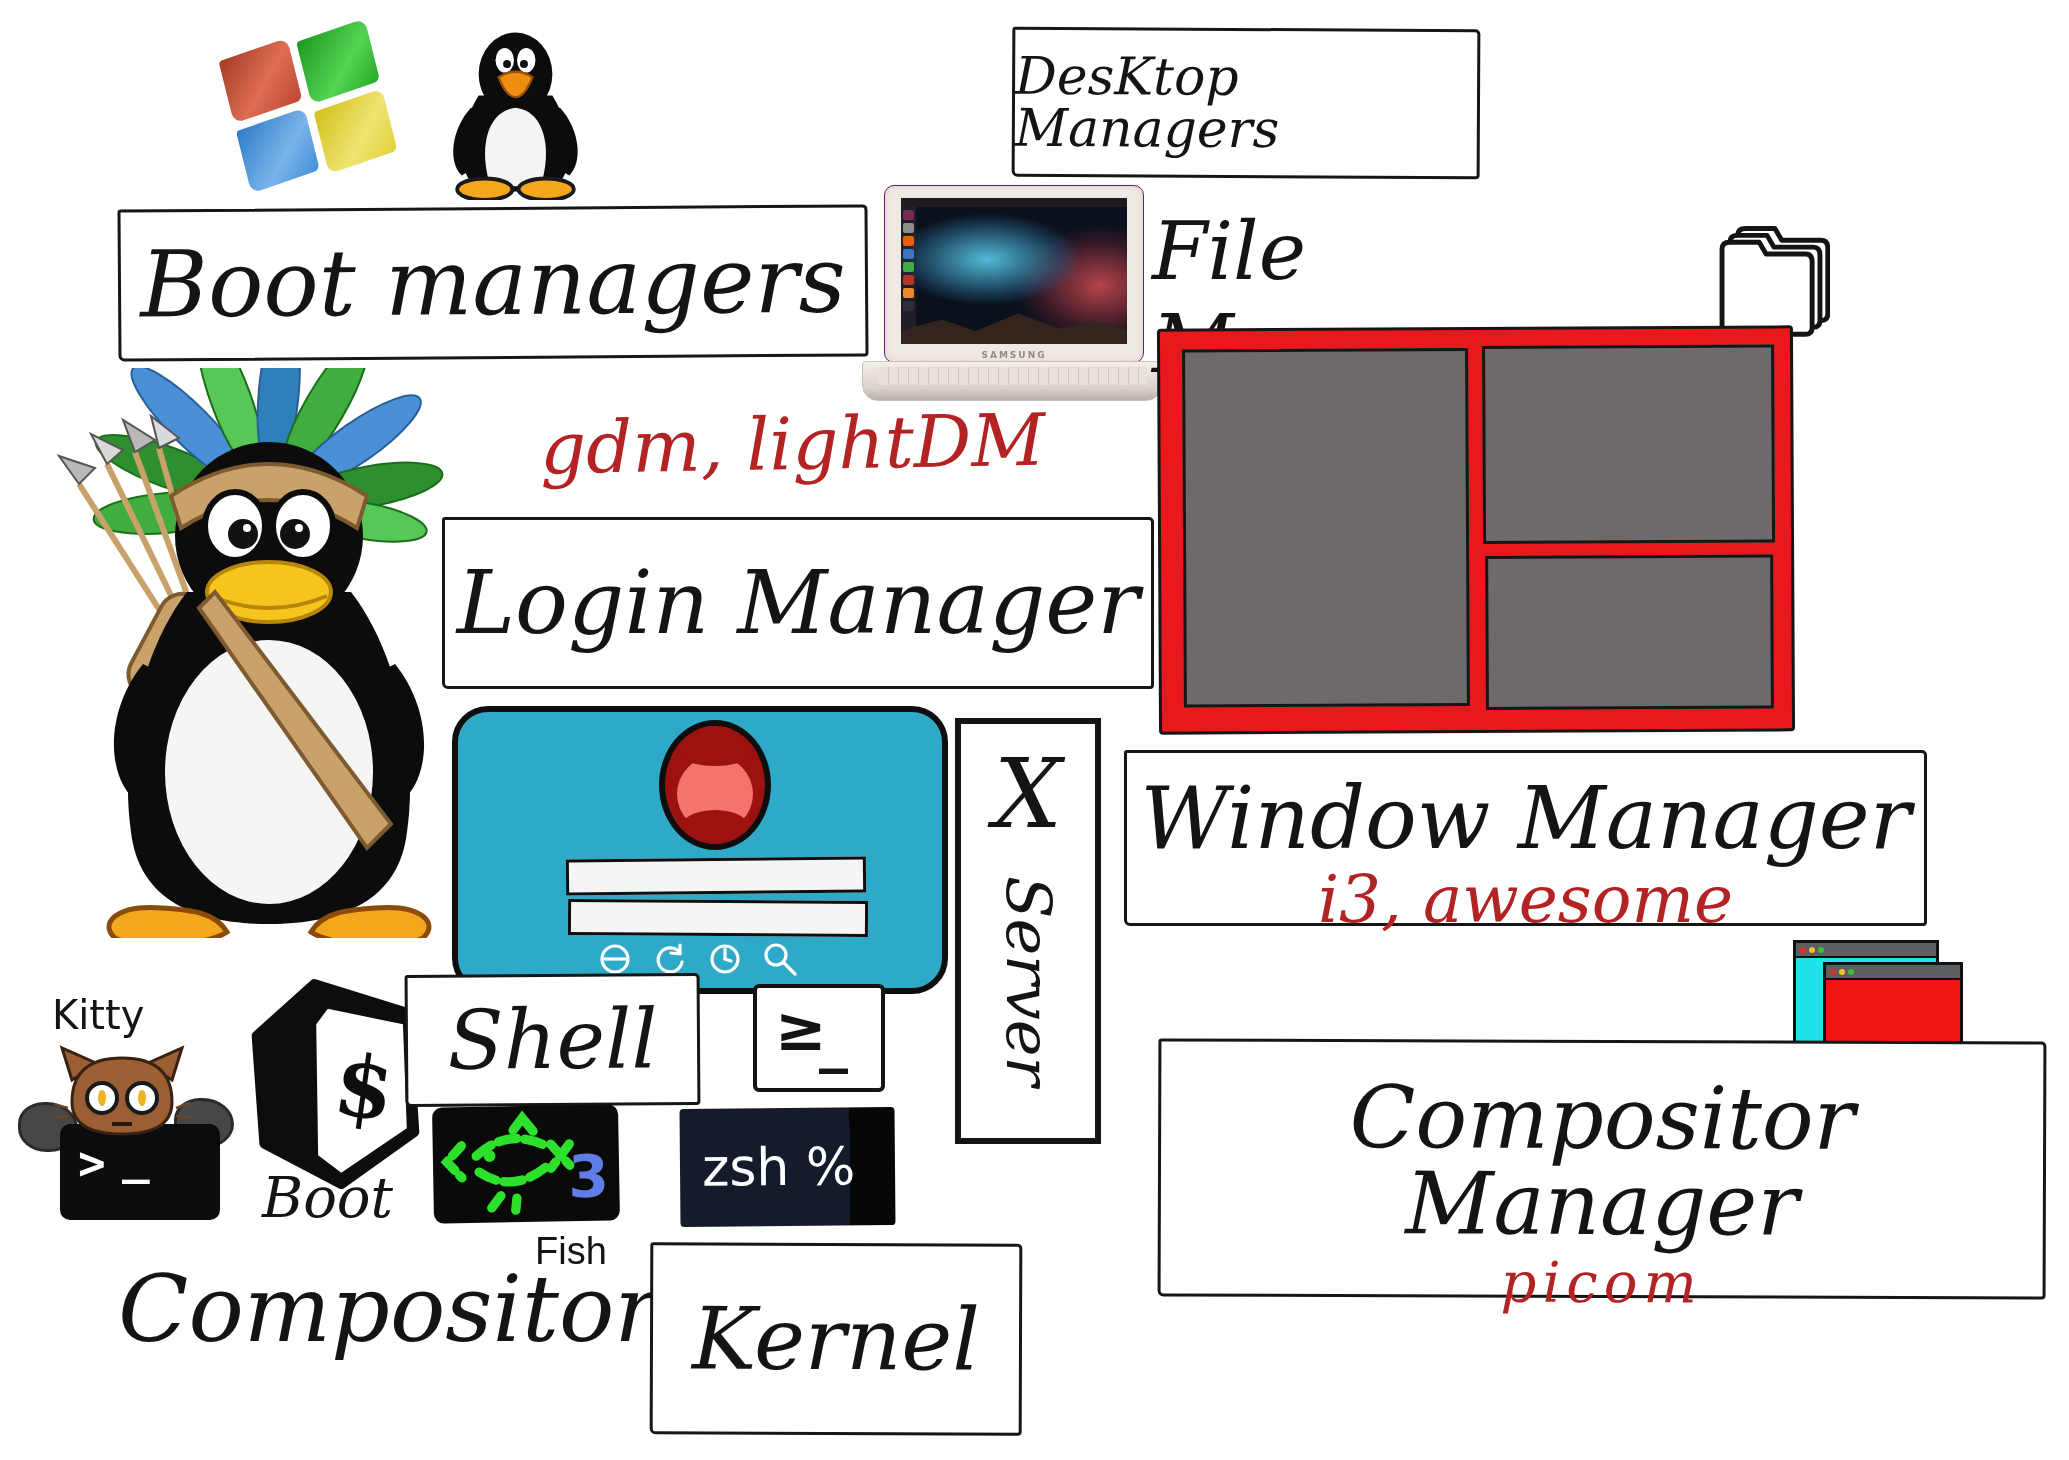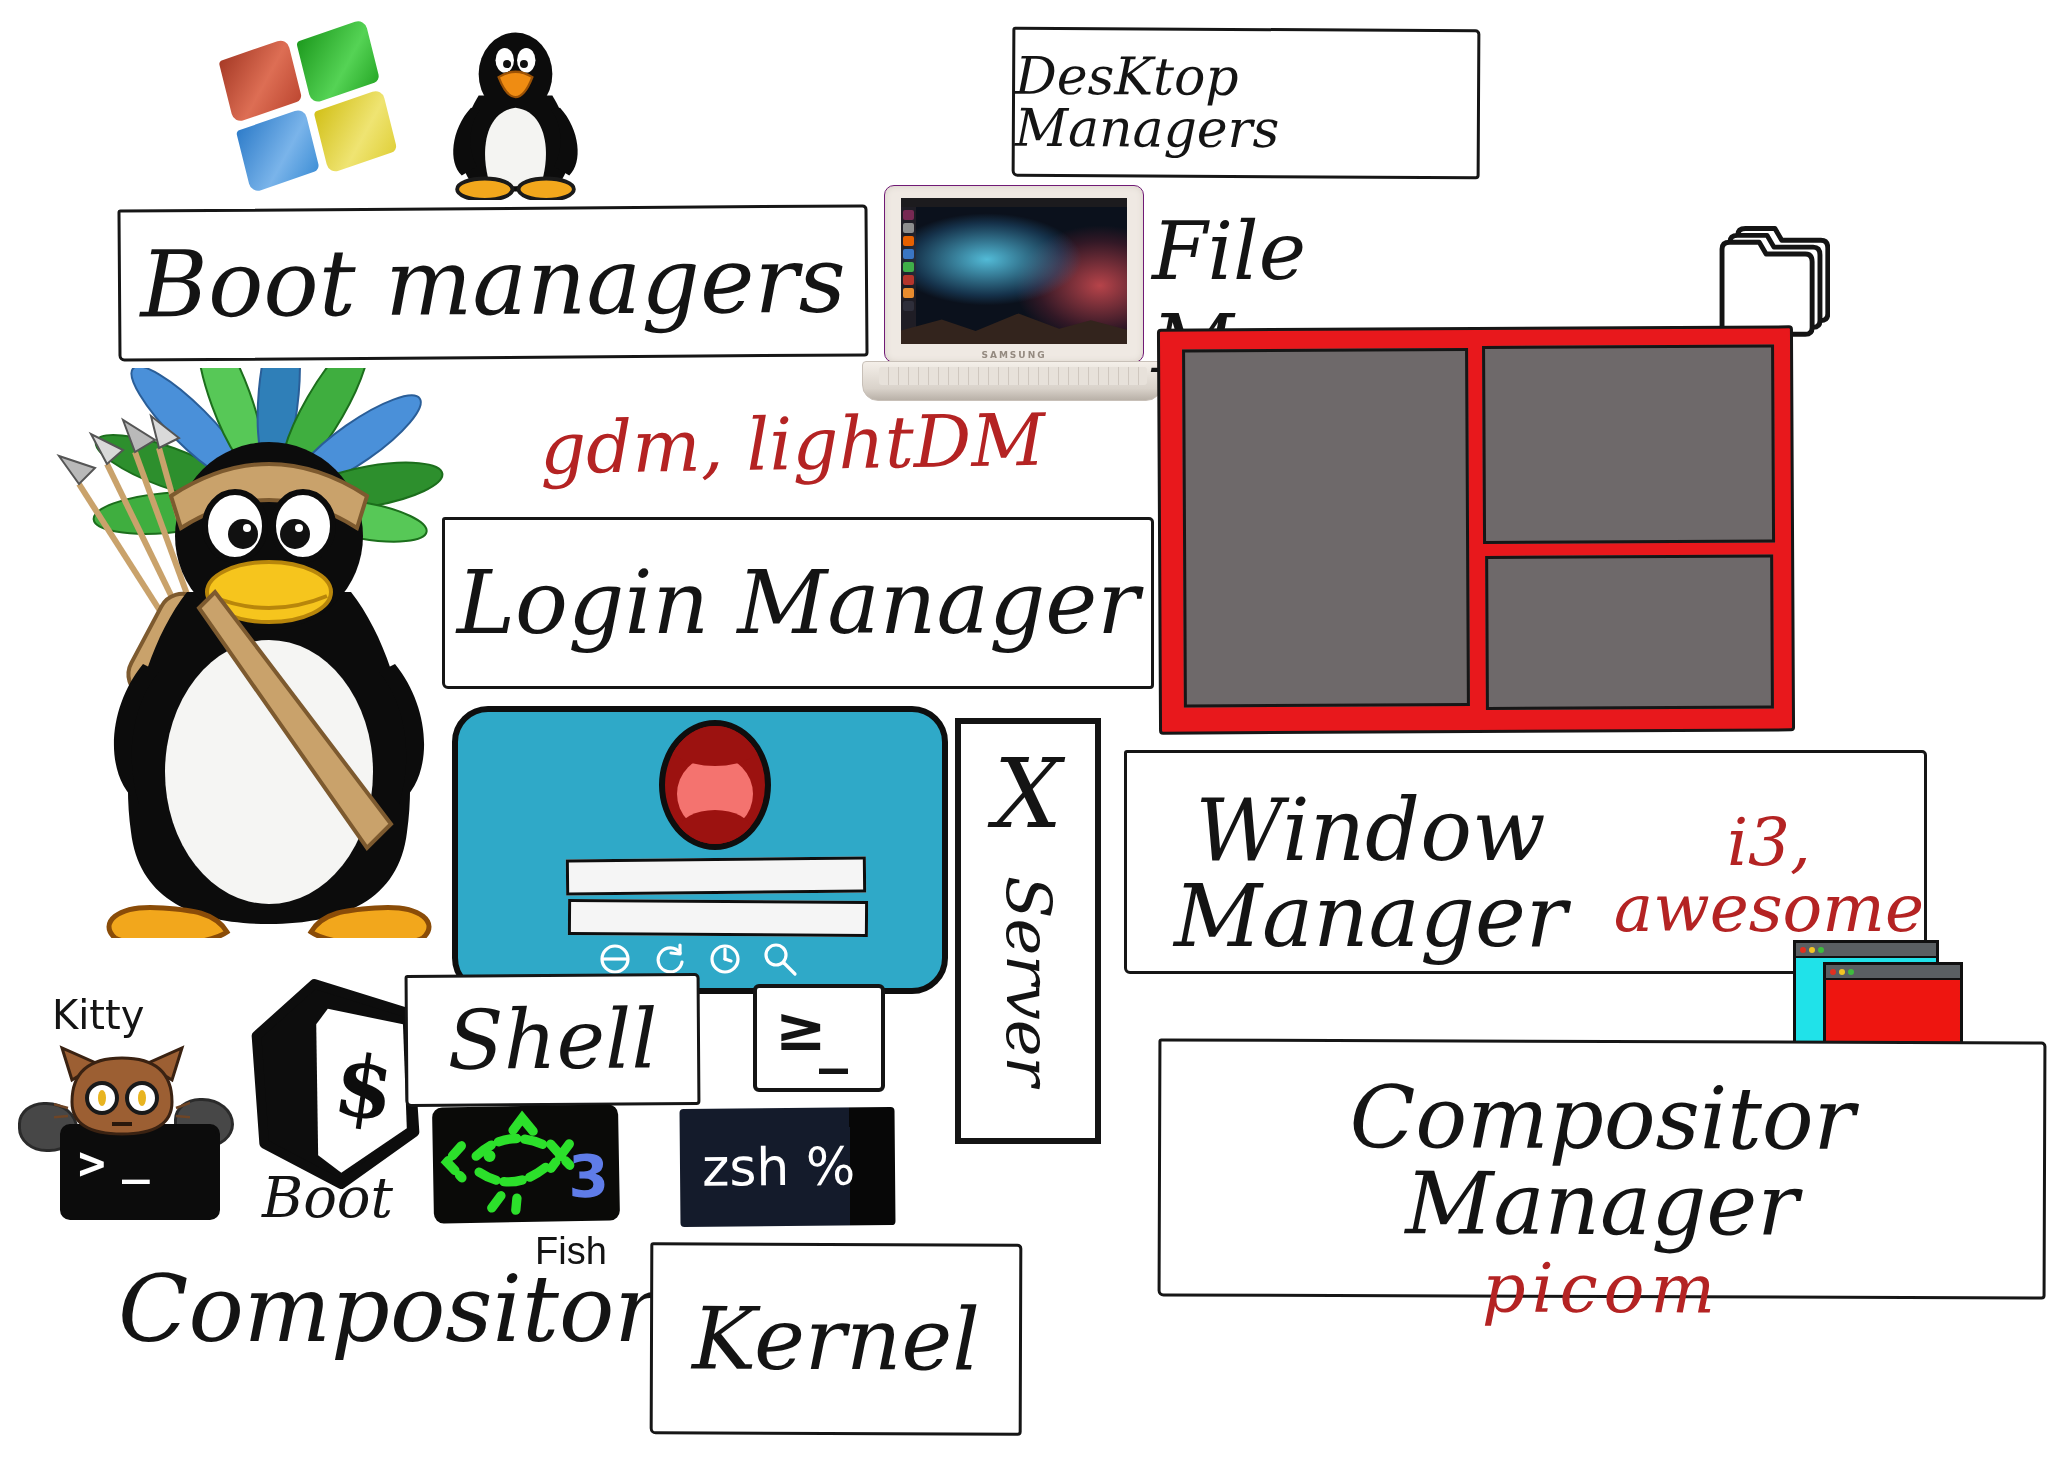--- a/index.html
+++ b/index.html
@@ -235,21 +235,21 @@
         <line x1="23" y1="23" x2="34" y2="34" stroke="#ffffff" stroke-width="3.2" stroke-linecap="round"></line>
       </svg>
     </div>
   </div>
 
   <div class="abs xserver" style="left:955px;top:718px;width:146px;height:426px;box-sizing:border-box;">
     <div class="script" style="position:absolute;left:50%;top:70px;transform:translate(-50%,-50%);font-size:96px;font-weight:normal;">X</div>
     <div class="script server-word">Server</div>
   </div>
 
-  <div class="abs hand-box" style="left:1124px;top:750px;width:803px;height:224px;flex-direction:row;justify-content:flex-start;padding-top:22px;">
+  <div class="abs hand-box" style="left:1124px;top:750px;width:803px;height:176px;flex-direction:column;justify-content:flex-start;padding-top:22px;">
     <div class="script annotation-line" style="font-size:86px;">Window Manager</div>
     <div class="script red-note annotation-line" style="font-size:66px;margin-top:6px;">i3, awesome</div>
   </div>
 
   <div class="abs" style="left:1793px;top:940px;width:172px;height:160px;">
     <div class="mini-win" style="left:0;top:0;width:146px;height:138px;background:#20e2e9;">
       <div class="mini-title">
         <span class="dot dot-r"></span>
           <span class="dot dot-y"></span>
           <span class="dot dot-g"></span>
@@ -259,21 +259,21 @@
       <div class="mini-title">
         <span class="dot dot-r"></span>
           <span class="dot dot-y"></span>
           <span class="dot dot-g"></span>
       </div>
     </div>
   </div>
 
   <div class="abs hand-box" style="left:1158px;top:1040px;width:888px;height:258px;flex-direction:column;justify-content:flex-start;padding-top:32px;transform:rotate(0.2deg);">
     <div class="script annotation-line" style="font-size:86px;">Compositor Manager</div>
-    <div class="script red-note annotation-line" style="font-size:68px;letter-spacing:6px;margin-top:8px;">picom</div>
+    <div class="script red-note annotation-line" style="font-size:56px;letter-spacing:6px;margin-top:8px;">picom</div>
   </div>
 
   <div class="abs" style="left:52px;top:992px;font-size:40px;font-family:'DejaVu Sans',sans-serif;text-align:center;">Kitty</div>
   <div class="abs" style="left:18px;top:1048px;width:210px;height:168px;">
     <div class="paw" style="left:0;top:54px;"></div>
     <div class="paw" style="left:156px;top:50px;"></div>
     <div class="kitty-term">
       <span style="position:absolute;left:14px;top:8px;font-family:'DejaVu Sans Mono',monospace;font-weight:bold;font-size:46px;">&gt;</span>
       <span style="position:absolute;left:58px;top:2px;font-family:'DejaVu Sans Mono',monospace;font-weight:bold;font-size:46px;">_</span>
     </div>

